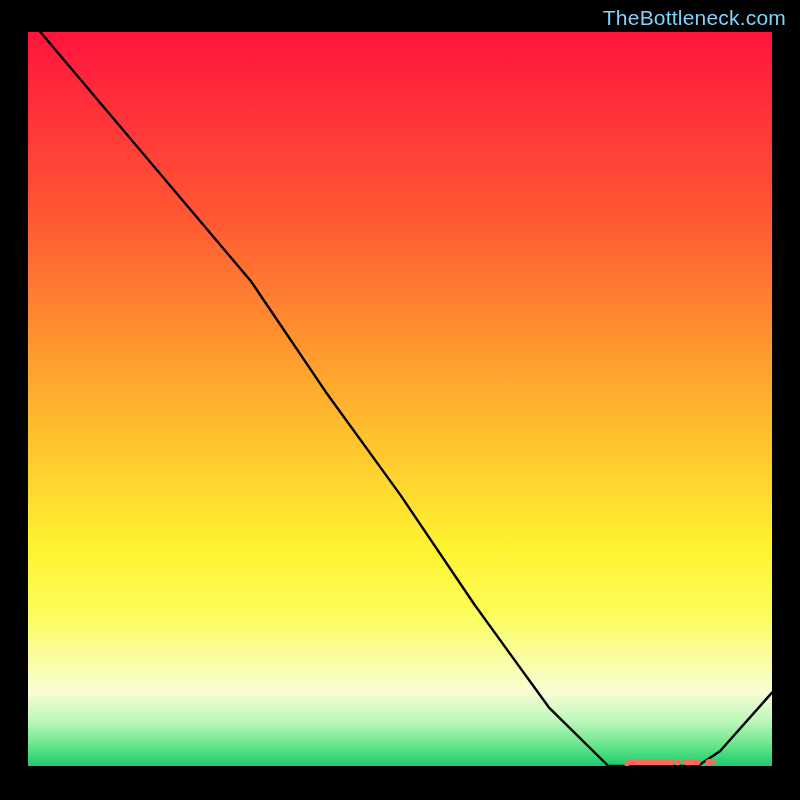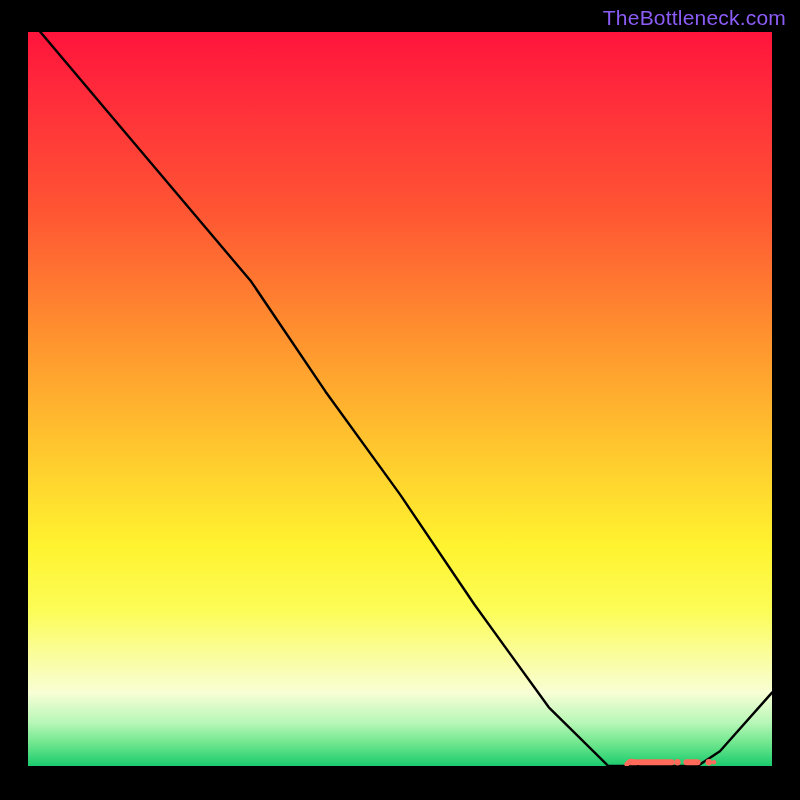--- a/index.html
+++ b/index.html
@@ -1,21 +1,21 @@
 <!DOCTYPE html>
 <html><head>
 <meta charset="utf-8">
 <style>
   * { margin: 0; padding: 0; box-sizing: border-box; }
   body { width: 800px; height: 800px; background: #000; font-family: Arial, sans-serif; position: relative; }
   .watermark {
     position: absolute;
     top: 6px;
     right: 14px;
-    color: #8b5cf6;
+    color: #7dd3fc;
     font-size: 21px;
     letter-spacing: 0.2px;
     z-index: 3;
   }
   .chart-area {
     position: absolute;
     left: 28px;
     top: 32px;
     width: 744px;
     height: 734px;

